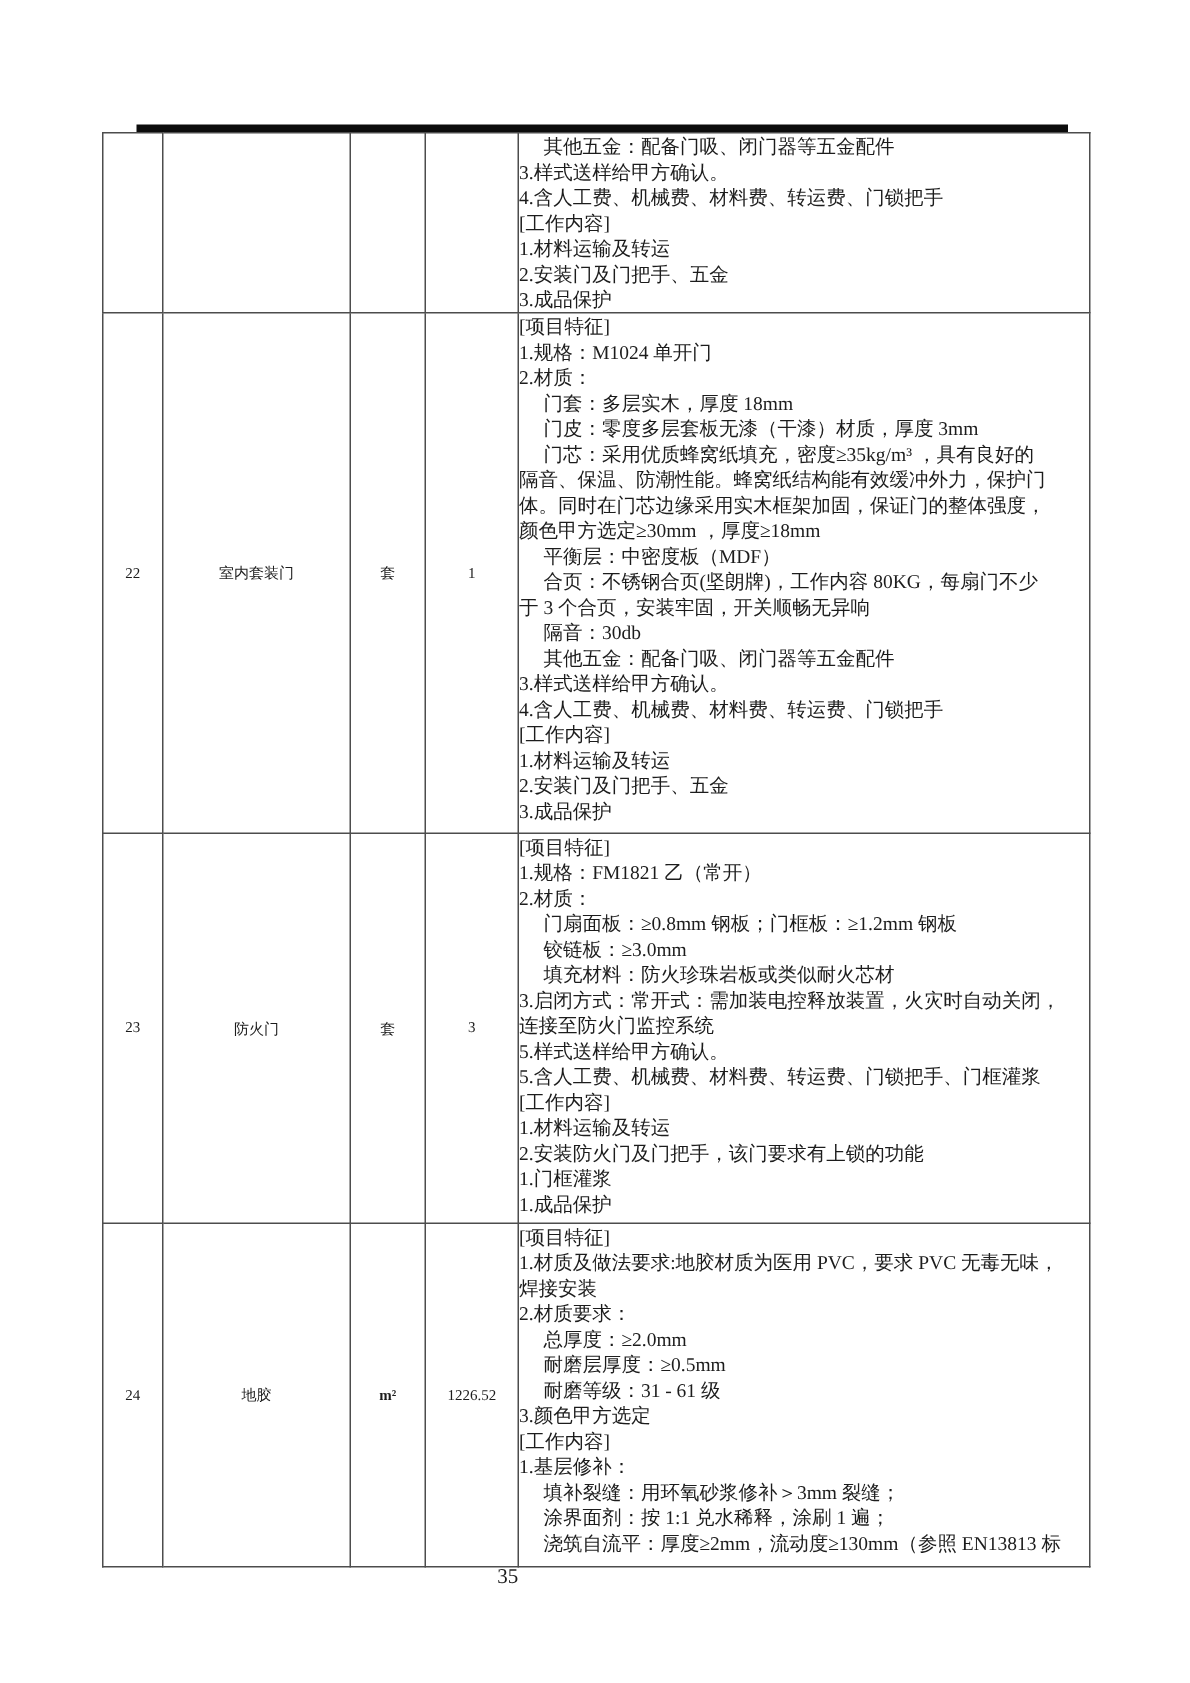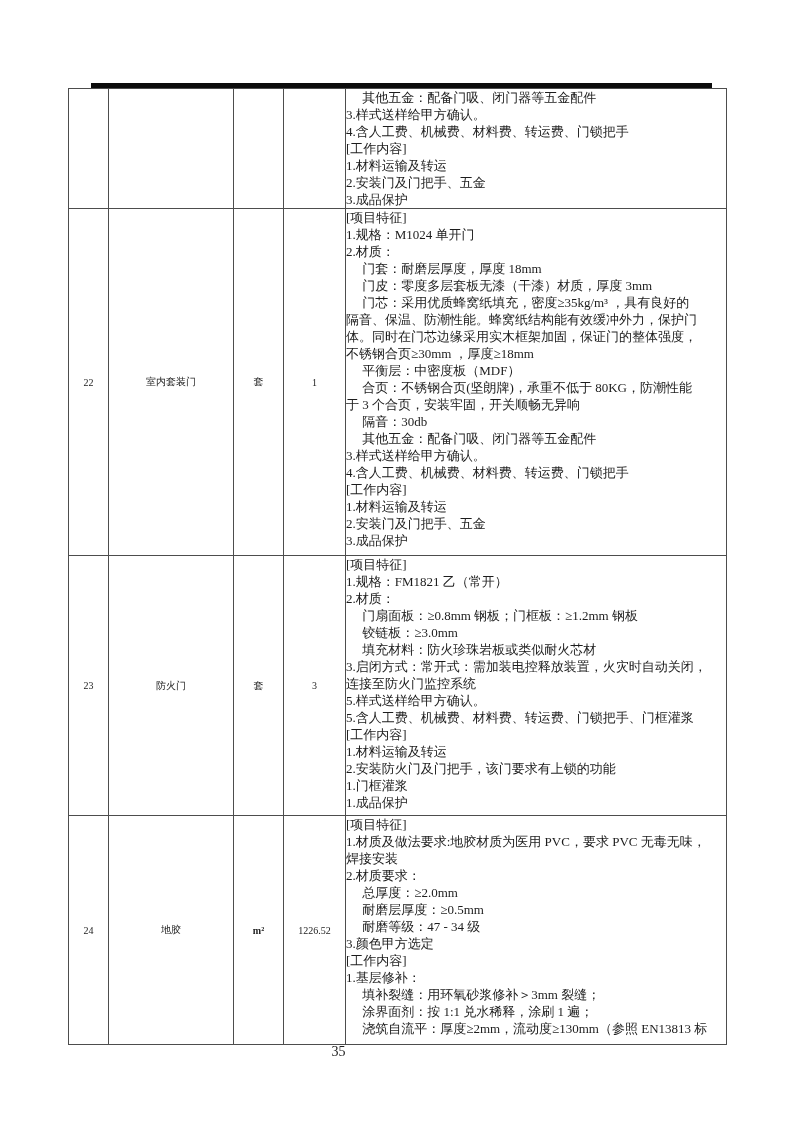--- a/index.html
+++ b/index.html
@@ -98,28 +98,28 @@
       </tr>
       <tr class="r1">
         <td class="c">22</td>
         <td class="c">室内套装门</td>
         <td class="c">套</td>
         <td class="c">1</td>
         <td class="desc">
             <div class="line">[项目特征]</div>
             <div class="line">1.规格：M1024 单开门</div>
             <div class="line">2.材质：</div>
-            <div class="line">　 门套：耐磨层厚度，厚度 18mm</div>
+            <div class="line">　 门套：多层实木，厚度 18mm</div>
             <div class="line">　 门皮：零度多层套板无漆（干漆）材质，厚度 3mm</div>
             <div class="line">　 门芯：采用优质蜂窝纸填充，密度≥35kg/m³ ，具有良好的</div>
             <div class="line">隔音、保温、防潮性能。蜂窝纸结构能有效缓冲外力，保护门</div>
             <div class="line">体。同时在门芯边缘采用实木框架加固，保证门的整体强度，</div>
-            <div class="line">不锈钢合页≥30mm ，厚度≥18mm</div>
+            <div class="line">颜色甲方选定≥30mm ，厚度≥18mm</div>
             <div class="line">　 平衡层：中密度板（MDF）</div>
-            <div class="line">　 合页：不锈钢合页(坚朗牌)，承重不低于 80KG，防潮性能</div>
+            <div class="line">　 合页：不锈钢合页(坚朗牌)，工作内容 80KG，每扇门不少</div>
             <div class="line">于 3 个合页，安装牢固，开关顺畅无异响</div>
             <div class="line">　 隔音：30db</div>
             <div class="line">　 其他五金：配备门吸、闭门器等五金配件</div>
             <div class="line">3.样式送样给甲方确认。</div>
             <div class="line">4.含人工费、机械费、材料费、转运费、门锁把手</div>
             <div class="line">[工作内容]</div>
             <div class="line">1.材料运输及转运</div>
             <div class="line">2.安装门及门把手、五金</div>
             <div class="line">3.成品保护</div>
           </td>
@@ -152,21 +152,21 @@
         <td class="c">地胶</td>
         <td class="c bold">m²</td>
         <td class="c">1226.52</td>
         <td class="desc">
             <div class="line">[项目特征]</div>
             <div class="line">1.材质及做法要求:地胶材质为医用 PVC，要求 PVC 无毒无味，</div>
             <div class="line">焊接安装</div>
             <div class="line">2.材质要求：</div>
             <div class="line">　 总厚度：≥2.0mm</div>
             <div class="line">　 耐磨层厚度：≥0.5mm</div>
-            <div class="line">　 耐磨等级：47 - 34 级</div>
+            <div class="line">　 耐磨等级：31 - 61 级</div>
             <div class="line">3.颜色甲方选定</div>
             <div class="line">[工作内容]</div>
             <div class="line">1.基层修补：</div>
             <div class="line">　 填补裂缝：用环氧砂浆修补＞3mm 裂缝；</div>
             <div class="line">　 涂界面剂：按 1:1 兑水稀释，涂刷 1 遍；</div>
             <div class="line">　 浇筑自流平：厚度≥2mm，流动度≥130mm（参照 EN13813 标</div>
           </td>
       </tr>
     </tbody>
   </table>

